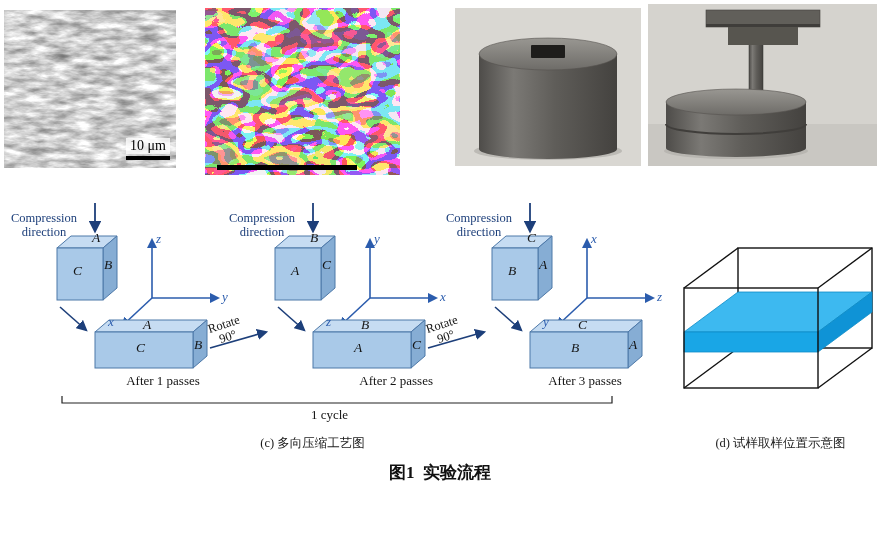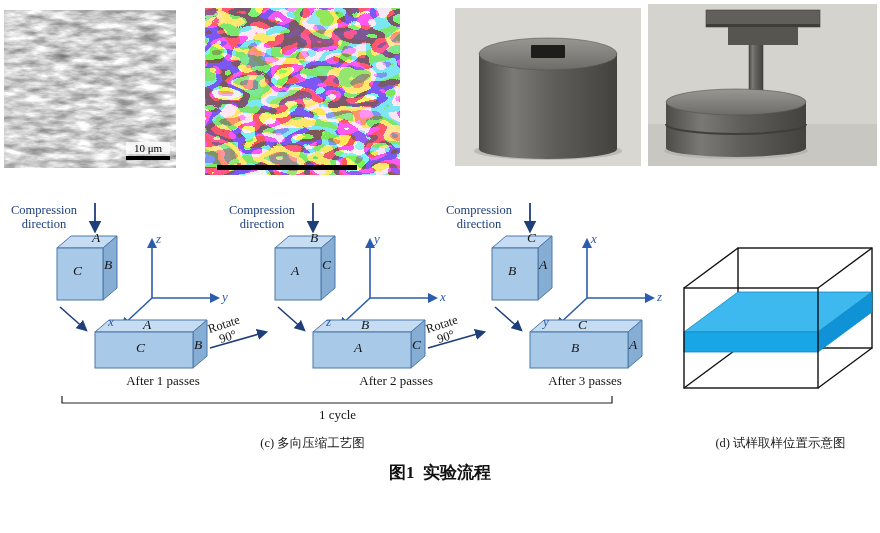--- a/index.html
+++ b/index.html
@@ -2,32 +2,32 @@
 <html><head>
 <meta charset="utf-8">
 <style>
   html,body{margin:0;padding:0;background:#fff;}
   .page{position:relative;width:880px;height:533px;background:#ffffff;overflow:hidden;
         font-family:"Liberation Serif", serif;color:#111;}
   .abs{position:absolute;}
   .img-frame{position:absolute;overflow:hidden;}
   .cap{position:absolute;font-size:12.5px;color:#1a1a1a;text-align:center;line-height:1.2;}
   .comp-label{position:absolute;width:88px;text-align:center;font-size:12.5px;line-height:1.12;
-              color:#1d3f7a;}
+              color:#1d3f7a;margin-top:8px;}
   .axis-label{position:absolute;font-style:italic;font-size:13px;color:#2b5cad;}
   .cube-letter{position:absolute;font-style:italic;font-size:13.5px;color:#141414;}
   .after-label{position:absolute;width:130px;text-align:center;font-size:13px;color:#141414;}
   .rotate-label{position:absolute;width:52px;text-align:center;font-size:12.5px;color:#141414;
                 transform:rotate(-18deg);transform-origin:50% 50%;line-height:1.05;}
   .cycle-label{position:absolute;width:115px;text-align:center;font-size:13px;color:#141414;}
   .figcap{position:absolute;left:0;width:880px;text-align:center;color:#111;white-space:pre;}
   .figcap-cn{top:461px;font-size:17px;font-weight:bold;}
   .figcap-en{top:492px;font-size:15.5px;}
   .scalebar{position:absolute;right:6px;bottom:8px;text-align:center;}
-  .scalebar-text{font-size:11px;color:#000;background:rgba(255,255,255,0.78);padding:0 3px;
+  .scalebar-text{font-size:14px;color:#000;background:rgba(255,255,255,0.78);padding:0 3px;
                  font-family:"Liberation Serif", serif;}
   .scalebar-line{height:4px;width:44px;background:#000;margin:2px auto 0;}
 </style>
 </head>
 <body>
 
 <div class="page">
 
   <div class="img-frame" style="left:4px;top:10px;width:172px;height:158px;">
     <svg width="172" height="158" viewBox="0 0 172 158">
@@ -209,21 +209,21 @@
   <div class="cube-letter" style="left:571px;top:340px;">B</div>
   <div class="cube-letter" style="left:629px;top:337px;">A</div>
 
   <div class="rotate-label" style="left:200px;top:318px;">Rotate 90°</div>
   <div class="rotate-label" style="left:418px;top:318px;">Rotate 90°</div>
 
   <div class="after-label" style="left:98px;top:373px;">After 1 passes</div>
   <div class="after-label" style="left:303px;top:373px;text-align:right;">After 2 passes</div>
   <div class="after-label" style="left:520px;top:373px;">After 3 passes</div>
 
-  <div class="cycle-label" style="left:280px;top:407px;">1 cycle</div>
+  <div class="cycle-label" style="left:272px;top:407px;">1 cycle</div>
 
   <div class="cap" style="left:225px;top:436px;width:175px;">(c) 多向压缩工艺图</div>
 
   <svg class="abs" style="left:678px;top:240px;" width="200" height="160" viewBox="0 0 200 160">
     <g stroke="#111" stroke-width="1.4" fill="none">
       <rect x="60" y="8" width="134" height="100"></rect>
       <line x1="6" y1="48" x2="60" y2="8"></line>
       <line x1="140" y1="48" x2="194" y2="8"></line>
       <line x1="6" y1="148" x2="60" y2="108"></line>
       <line x1="140" y1="148" x2="194" y2="108"></line>

